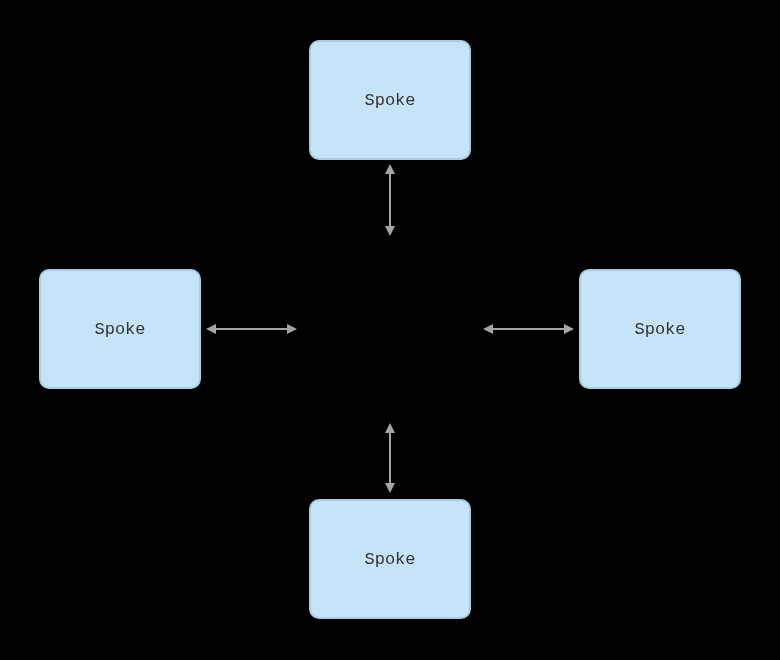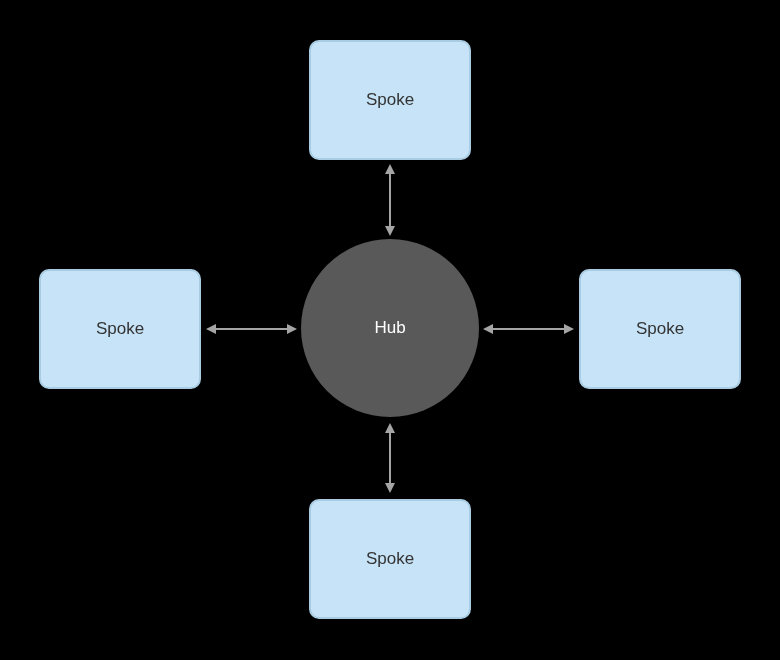--- a/index.html
+++ b/index.html
@@ -47,20 +47,21 @@
     box-sizing: border-box;
     cursor: default;
   }
   .spoke {
     width: 162px;
     height: 120px;
     background: var(--spoke-fill);
     border: 2px solid var(--spoke-border);
     border-radius: 10px;
     color: var(--spoke-text);
+    font-family: Liberation Mono, monospace;
   }
   .spoke-top    { left: 309px; top: 40px;  }
   .spoke-left   { left: 39px;  top: 269px; }
   .spoke-right  { left: 579px; top: 269px; }
   .spoke-bottom { left: 309px; top: 499px; }
   .hub {
     left: 301px;
     top: 239px;
     width: 178px;
     height: 178px;
@@ -87,23 +88,20 @@
   </svg>
 
   <div class="node spoke spoke-top">
     <span>Spoke</span>
   </div>
 
   <div class="node spoke spoke-left">
     <span>Spoke</span>
   </div>
 
-  <div class="node hub">
-    <span>Hub</span>
-  </div>
 
   <div class="node spoke spoke-right">
     <span>Spoke</span>
   </div>
 
   <div class="node spoke spoke-bottom">
     <span>Spoke</span>
   </div>
 
 </div>

